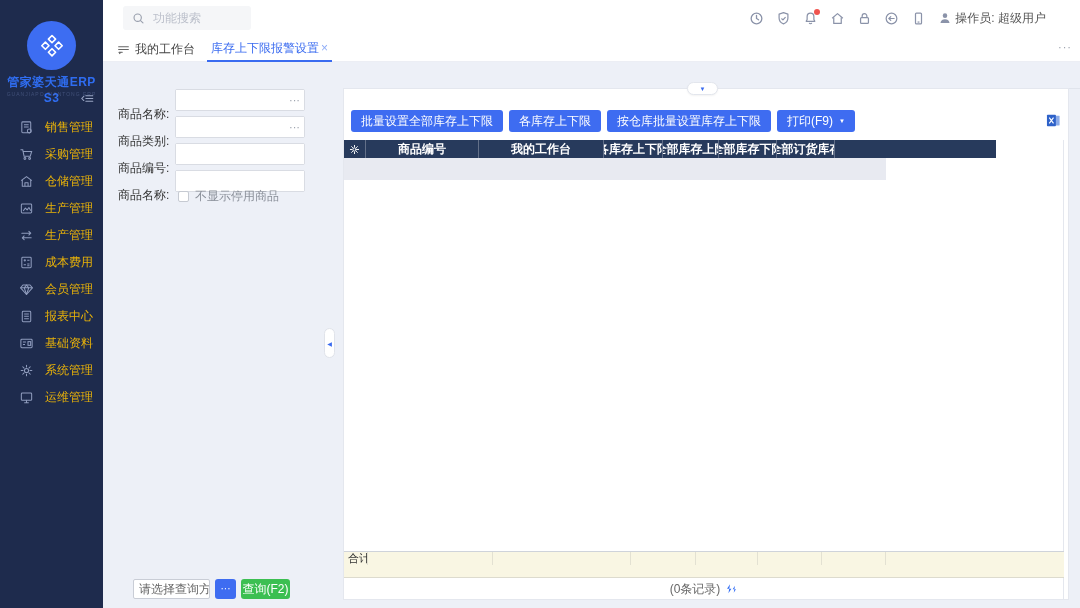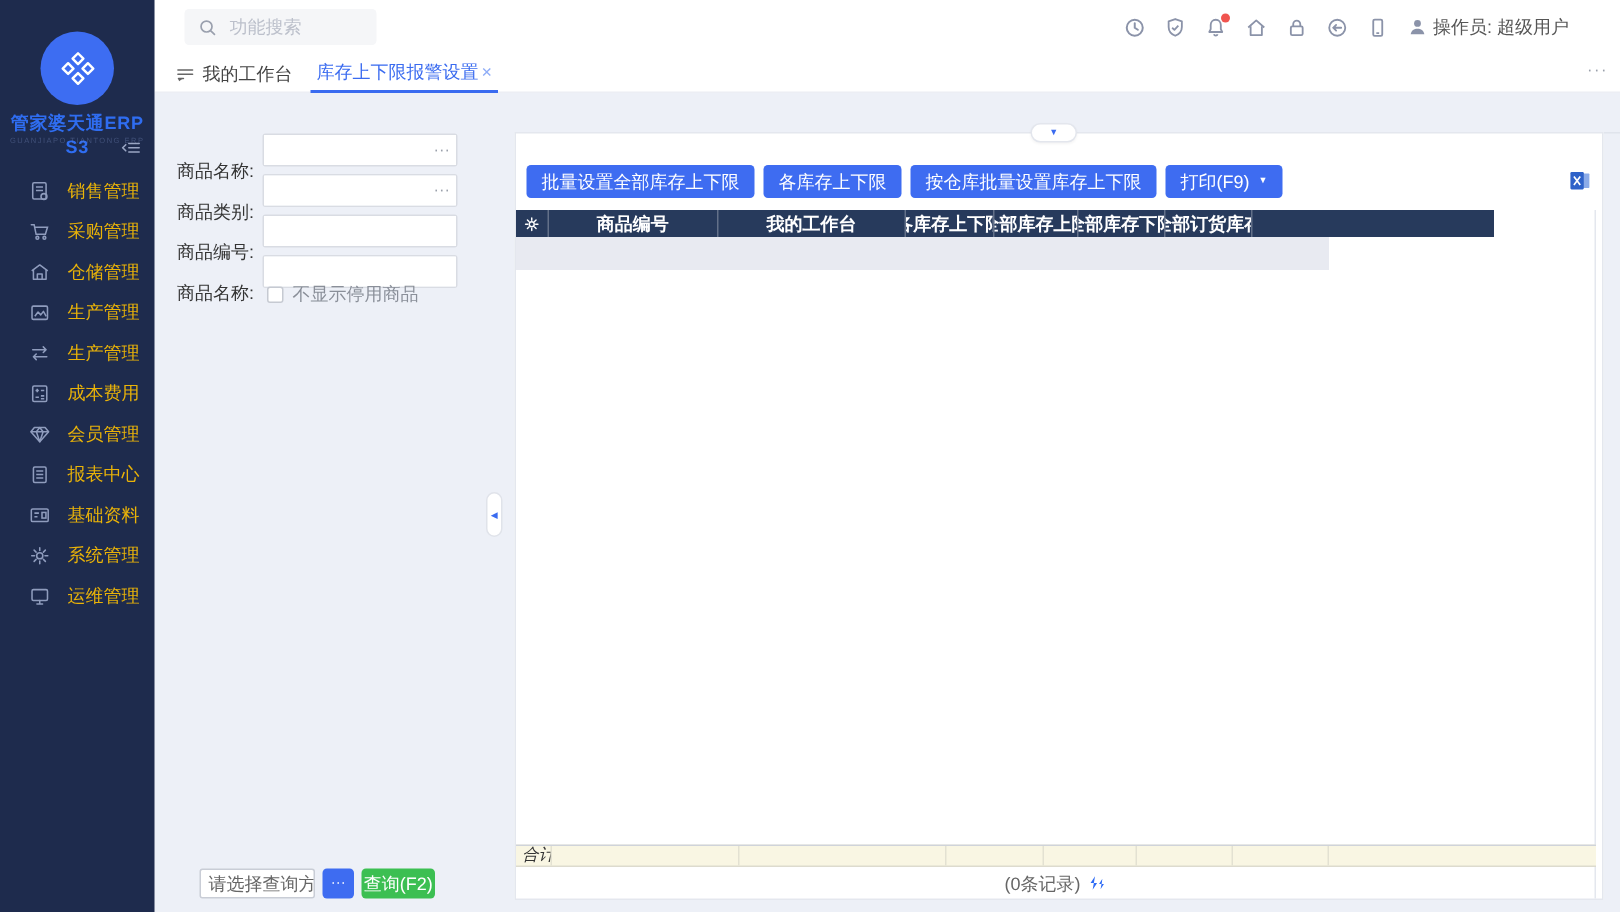--- a/index.html
+++ b/index.html
@@ -65,21 +65,21 @@
   .tb-btn { height:22px; background:#3e6cf1; color:#fff; border:none; border-radius:3px; padding:0 10px; font-size:12px; cursor:pointer; font-family:inherit; display:flex; align-items:center; gap:6px; }
   .tb-btn .car { font-size:6px; }
   .excel-icon { position:absolute; right:7px; top:24px; width:15px; height:15px; cursor:pointer; }
 
   .thead { position:absolute; left:0; top:51px; width:652px; height:18px; background:#273a5c; display:flex; }
   .th { color:#fff; font-weight:600; font-size:12px; display:flex; align-items:center; justify-content:center; border-right:1px solid rgba(255,255,255,.28); height:18px; white-space:nowrap; overflow:hidden; }
   .th:last-child { border-right:none; }
   .sel-row { position:absolute; left:0; top:69px; width:542px; height:22px; background:#e8eaf1; cursor:pointer; }
   .t-rborder { position:absolute; left:719px; top:51px; bottom:0; width:1px; background:#e4e7ee; }
 
-  .sum-row { position:absolute; left:0; bottom:21px; width:720px; height:15px; background:#f9f6e3; border-top:1px solid #cfd3da; border-bottom:1px solid #dddbce; display:flex;font-style:italic; }
+  .sum-row { position:absolute; left:0; bottom:21px; width:720px; height:27px; background:#f9f6e3; border-top:1px solid #cfd3da; border-bottom:1px solid #dddbce; display:flex; }
   .sum-cell { height:13px; border-right:1px solid #e3e1d2; font-size:11px; color:#333; padding-left:4px; line-height:13px; white-space:nowrap; overflow:hidden; }
   .sum-cell:last-child { border-right:none; }
   .foot-row { position:absolute; left:0; bottom:0; width:720px; height:20px; display:flex; align-items:center; justify-content:center; gap:5px; color:#666; }
   .refresh { width:13px; height:13px; cursor:pointer; }
 </style>
 </head>
 <body>
 
 <aside class="sidebar">
   <div class="logo-circle">

